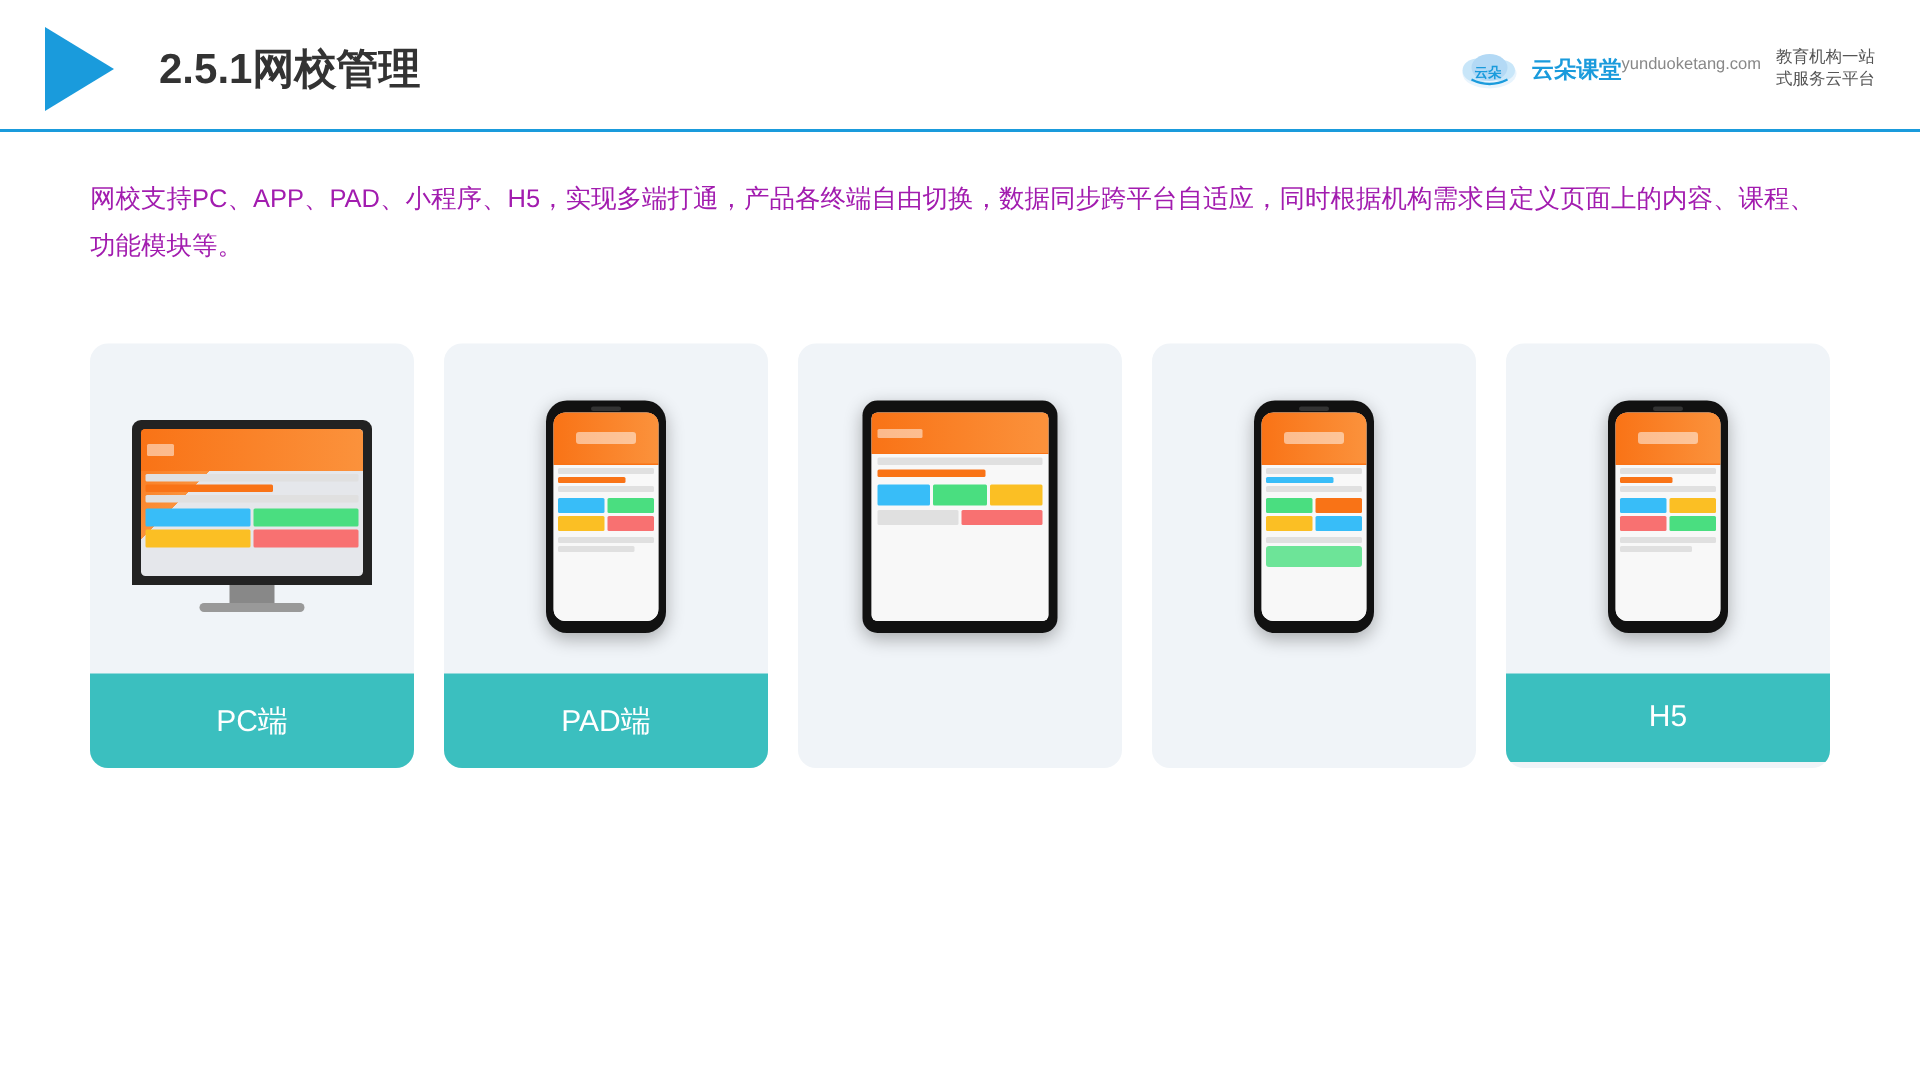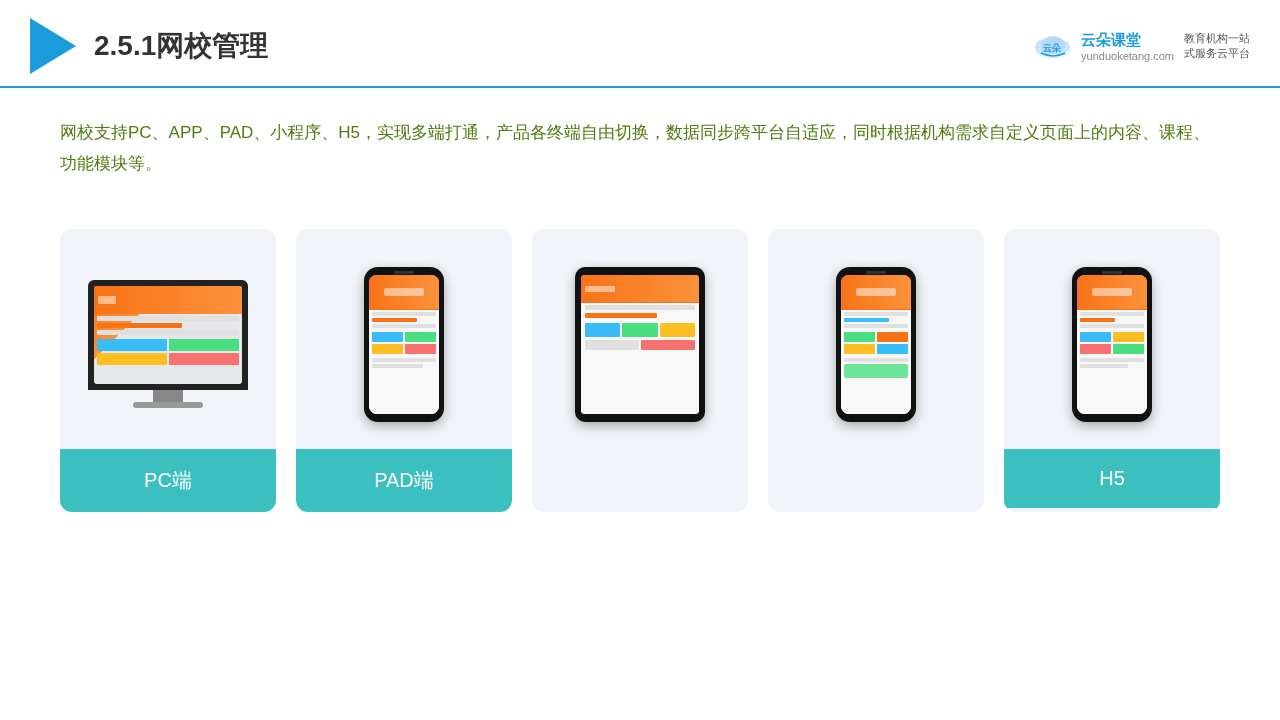--- a/index.html
+++ b/index.html
@@ -15,21 +15,21 @@
     .header {
       display: flex;
       align-items: center;
       justify-content: space-between;
       padding: 18px 30px 12px 30px;
       border-bottom: 2px solid #1a9bdc;
     }
     .header-left {
       display: flex;
       align-items: center;
-      gap: 18px;
+      gap: 30px;
     }
     .logo-triangle {
       width: 0;
       height: 0;
       border-top: 28px solid transparent;
       border-bottom: 28px solid transparent;
       border-left: 46px solid #1a9bdc;
     }
     .page-title {
       font-size: 28px;
@@ -45,21 +45,21 @@
       display: flex;
       align-items: center;
       gap: 6px;
     }
     .cloud-icon {
       width: 44px;
       height: 30px;
     }
     .brand-text {
       display: flex;
-      flex-direction: column;
+      flex-direction: row;
       align-items: flex-start;
     }
     .brand-name {
       font-size: 15px;
       color: #1a9bdc;
       font-weight: bold;
     }
     .brand-domain {
       font-size: 11px;
       color: #888;
@@ -68,21 +68,21 @@
       font-size: 11px;
       color: #555;
       line-height: 1.4;
       text-align: right;
     }
 
     
     .description {
       padding: 30px 60px 0 60px;
       font-size: 17px;
-      color: #4d7c0f;
+      color: #a21caf;
       line-height: 1.8;
     }
 
     
     .cards-container {
       display: flex;
       justify-content: center;
       gap: 20px;
       padding: 40px 60px 0 60px;
       margin-top: 10px;

